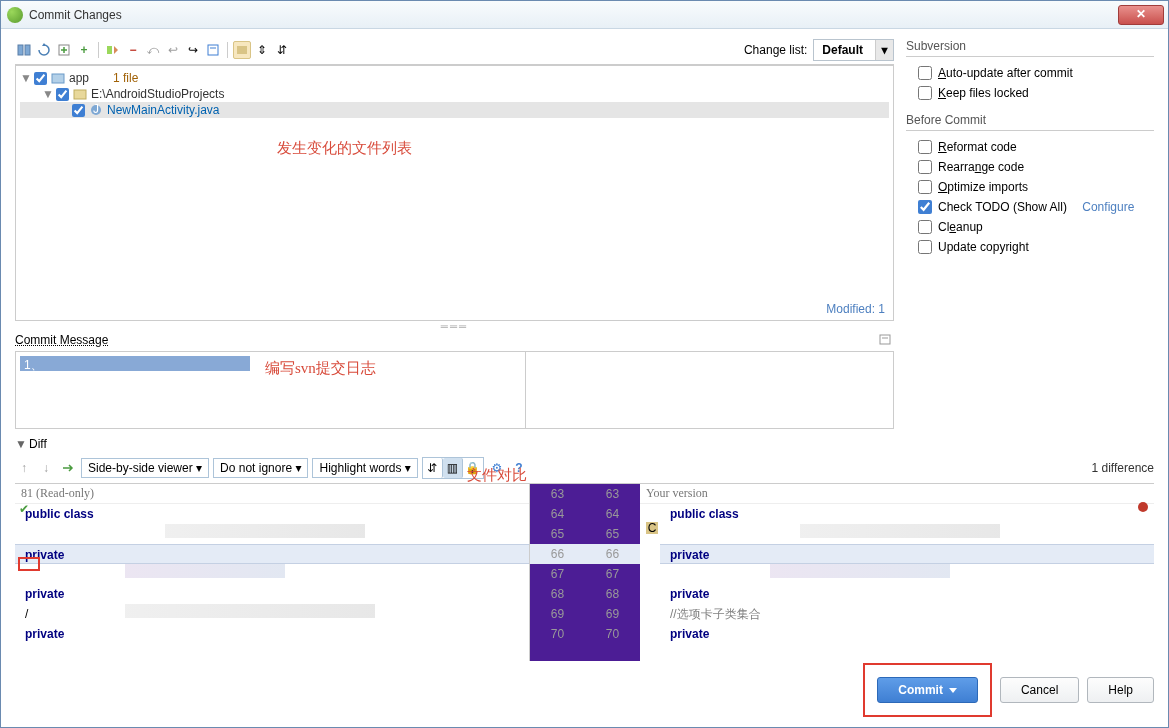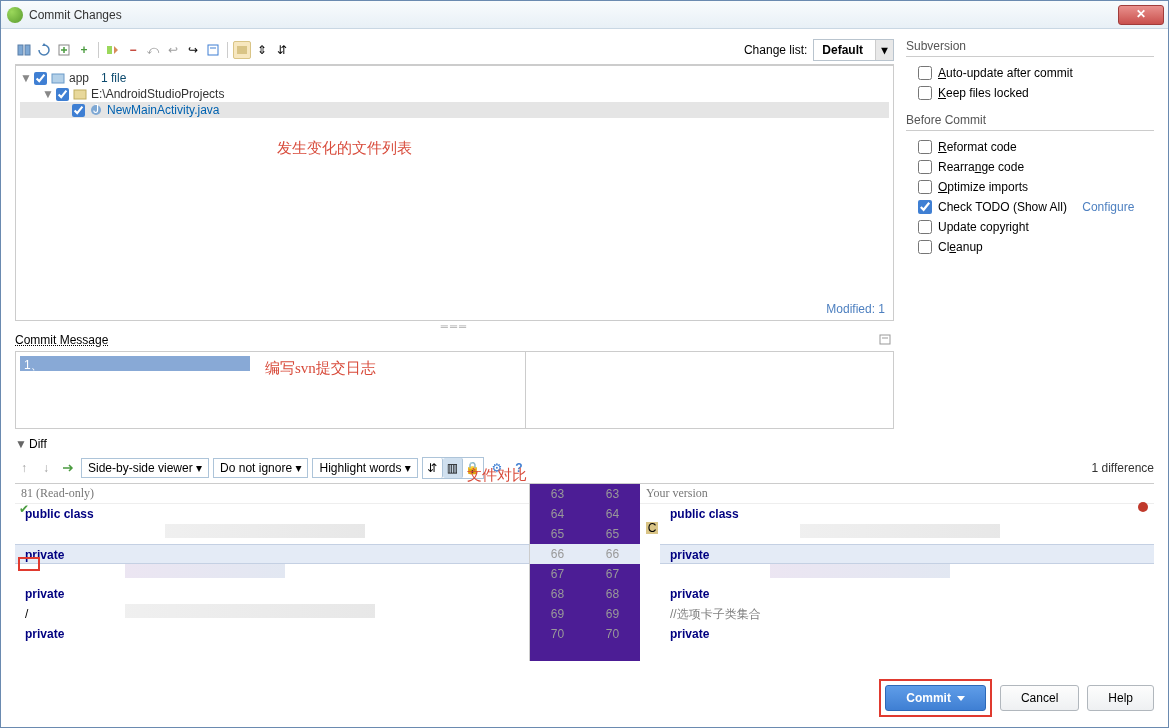--- a/index.html
+++ b/index.html
@@ -21,21 +21,21 @@
 .change-list .sel { border: 1px solid #b9c4ce; padding: 3px 8px; background: #fff; display: flex; align-items: center; gap: 6px; font-weight: bold; }
 .change-list .sel .arrow { width: 18px; text-align: center; background: #e8e8e8; border-left: 1px solid #ccc; margin: -3px -8px -3px 6px; padding: 3px 5px; }
 .tree-panel { flex: 1; border: 1px solid #ccc; overflow: hidden; position: relative; background: #fff; }
 .tree { padding: 4px; }
 .tree-row { display: flex; align-items: center; gap: 4px; padding: 1px 0; }
 .tree-row .ind { display: inline-block; }
 .tree-row .arrow { width: 10px; color: #888; }
 .tree-row .chk { width: 13px; height: 13px; }
 .tree-row .icon { width: 14px; height: 14px; }
 .tree-row .name { color: #333; text-align: right; }
-.tree-row .cnt { color: #0c4a6e; margin-left: 8px; text-align: center; }
+.tree-row .cnt { color: #a16207; margin-left: 20px; text-align: center; }
 .tree-row.selected { background: #e5e5e5; }
 .tree-row.file .name { color: #0062b0; }
 .modified { color: #4e80c0; position: absolute; right: 8px; bottom: 4px; }
 .anno-red { position: absolute; color: #d84b3b; font-size: 15px; font-family: SimSun, serif; }
 .handle { height: 8px; text-align: center; color: #aaa; font-size: 10px; letter-spacing: 2px; }
 .cm-label { display: flex; align-items: center; justify-content: space-between; padding: 2px 0; }
 .cm-label .lbl { text-decoration: underline; text-decoration-style: dotted; }
 .cm-area { display: flex; border: 1px solid #ccc; height: 78px; }
 .cm-left { width: 510px; border-right: 1px solid #ccc; padding: 4px; position: relative; }
 .cm-left .msgtxt { background: #88a9d6; color: #fff; padding: 1px 4px; display: inline-block; width: 230px; height: 15px; overflow: hidden; }
@@ -64,21 +64,21 @@
 .red-dot { position: absolute; right: 6px; top: 18px; width: 10px; height: 10px; background: #c0392b; border-radius: 50%; }
 .marker-box { position: absolute; left: 17px; top: 556px; width: 22px; height: 14px; border: 2px solid #e03a2f; }
 .right-panel-sec { margin-bottom: 10px; }
 .right-panel-sec .hdr { color: #555; border-bottom: 1px solid #ccc; padding-bottom: 3px; margin-bottom: 6px; }
 .right-panel-sec label { display: flex; align-items: center; gap: 6px; padding: 3px 12px; }
 .right-panel-sec label .u { text-decoration: underline; }
 .link { color: #4e80c0; }
 .footer { position: absolute; bottom: 10px; right: 14px; display: flex; gap: 8px; align-items: center; }
 .btn { border: 1px solid #b1b7bd; background: linear-gradient(#fdfdfd, #eef0f2); padding: 5px 20px; border-radius: 3px; cursor: pointer; }
 .btn.primary { background: linear-gradient(#5f9de8, #3f7fd3); color: #fff; border-color: #2c69b8; font-weight: bold; display: flex; align-items: center; gap: 6px; }
-.commit-box { border: 2px solid #e03a2f; padding: 4px; }
+.commit-box { border: 2px solid #e03a2f; padding: 12px; }
 .arrow-down-s { width: 0; height: 0; border-left: 4px solid transparent; border-right: 4px solid transparent; border-top: 5px solid #fff; display: inline-block; }
 input[type=checkbox] { width: 14px; height: 14px; accent-color: #3f7fd3; }
 </style>
 </head>
 <body>
 
 <div class="window">
   <div class="titlebar">
     <div class="icon"></div>
     <div class="title">Commit Changes</div>
@@ -216,25 +216,25 @@
               <input type="checkbox" style="">
               <span>Rearra<span class="u">n</span>ge code</span>
             </label>
           <label>
               <input type="checkbox" style="">
               <span><span class="u">O</span>ptimize imports</span>
             </label>
           <label><input type="checkbox" checked="" style=""><span>Check TODO (Show All)</span>&nbsp;<span class="link">Configure</span></label>
           <label>
               <input type="checkbox" style="">
+              <span>Cl<span class="u">e</span>anup</span>
+            </label>
+          <label>
+              <input type="checkbox" style="">
               <span>Update copyright</span>
-            </label>
-          <label>
-              <input type="checkbox" style="">
-              <span>Cl<span class="u">e</span>anup</span>
             </label>
         </div>
       </div>
     </div>
 
     <div class="diff-sec">
       <div class="diff-hdr">
         <span class="caret">▼</span>
         <span>Diff</span>
       </div>

